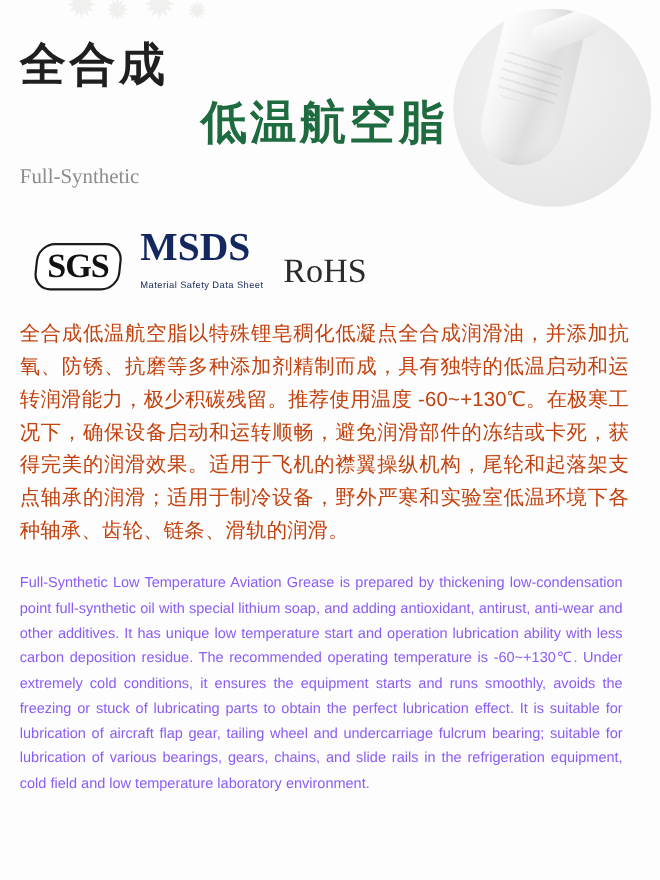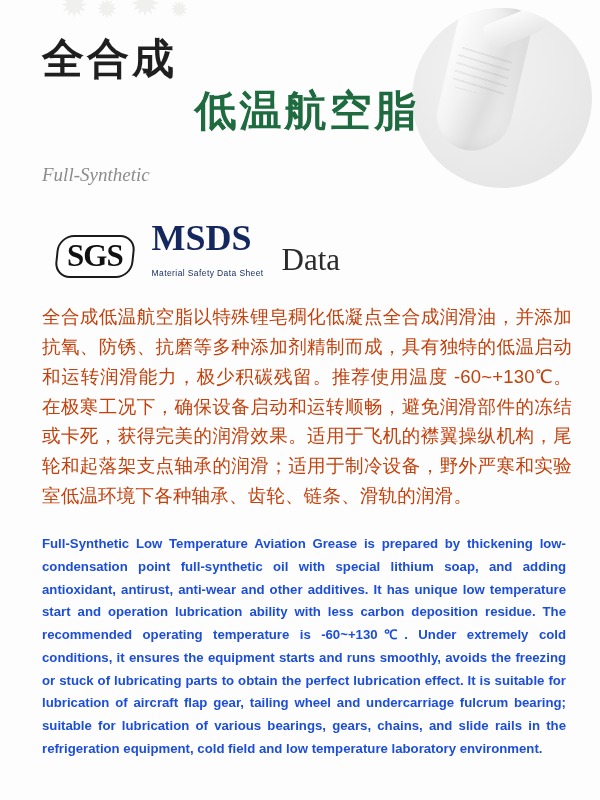--- a/index.html
+++ b/index.html
@@ -85,44 +85,43 @@
     top: 6px;
     width: 64px;
     height: 26px;
     background: linear-gradient(180deg, #fafafa 0%, #e6e6e6 100%);
     border-radius: 6px 14px 14px 6px;
     transform: rotate(-22deg);
   }
 
   .content {
     position: relative;
-    padding: 34px 28px 0 42px;
+    padding: 34px 28px 0 18px;
   }
 
   .title-cn-1 {
     font-size: 42px;
     font-weight: bold;
     color: #1f1f1f;
     letter-spacing: 3px;
     line-height: 1.18;
     margin: 0;
   }
   .title-cn-2 {
     font-size: 42px;
     font-weight: bold;
     color: #1d6b3f;
     letter-spacing: 3px;
     line-height: 1.18;
     margin: 2px 0 0 0;
     text-align: center;
   }
   .title-en {
-    margin-top: 26px;
+    margin-top: 12px;
     color: #8c8c8c;
-    font-style: italic;
     font-size: 19px;
     line-height: 1.5;
     font-family: "Liberation Serif", serif;
   }
 
   .cert-row {
     display: flex;
     align-items: flex-end;
     gap: 18px;
     margin-top: 30px;
@@ -170,24 +169,23 @@
     font-size: 18.5px;
     line-height: 1.62;
     color: #c2410c;
     letter-spacing: 0.2px;
     text-align: justify;
   }
   .desc-en {
     margin-top: 22px;
     font-size: 13.2px;
     line-height: 1.72;
-    color: #1d4ed8;
+    color: #8b5cf6;
     text-align: justify;
     padding-right: 6px;
-    font-weight: bold;
   }
 </style>
 </head>
 <body>
 
 <div class="page">
 
   <div class="top-deco">
     <span class="gear g1">✹</span>
     <span class="gear g2">✹</span>
@@ -210,21 +208,21 @@
     </div>
 
     <div class="cert-row">
       <div class="sgs">
         <span>SGS</span>
       </div>
       <div class="msds-wrap">
         <div class="msds">MSDS</div>
         <div class="msds-sub">Material Safety Data Sheet</div>
       </div>
-      <div class="rohs">Data</div>
+      <div class="rohs">RoHS</div>
     </div>
 
     <p class="desc-cn">全合成低温航空脂以特殊锂皂稠化低凝点全合成润滑油，并添加抗氧、防锈、抗磨等多种添加剂精制而成，具有独特的低温启动和运转润滑能力，极少积碳残留。推荐使用温度 -60~+130℃。在极寒工况下，确保设备启动和运转顺畅，避免润滑部件的冻结或卡死，获得完美的润滑效果。适用于飞机的襟翼操纵机构，尾轮和起落架支点轴承的润滑；适用于制冷设备，野外严寒和实验室低温环境下各种轴承、齿轮、链条、滑轨的润滑。</p>
 
     <p class="desc-en">Full-Synthetic Low Temperature Aviation Grease is prepared by thickening low-condensation point full-synthetic oil with special lithium soap, and adding antioxidant, antirust, anti-wear and other additives. It has unique low temperature start and operation lubrication ability with less carbon deposition residue. The recommended operating temperature is -60~+130℃. Under extremely cold conditions, it ensures the equipment starts and runs smoothly, avoids the freezing or stuck of lubricating parts to obtain the perfect lubrication effect. It is suitable for lubrication of aircraft flap gear, tailing wheel and undercarriage fulcrum bearing; suitable for lubrication of various bearings, gears, chains, and slide rails in the refrigeration equipment, cold field and low temperature laboratory environment.</p>
 
   </div>
 </div>
 
 </body></html>

